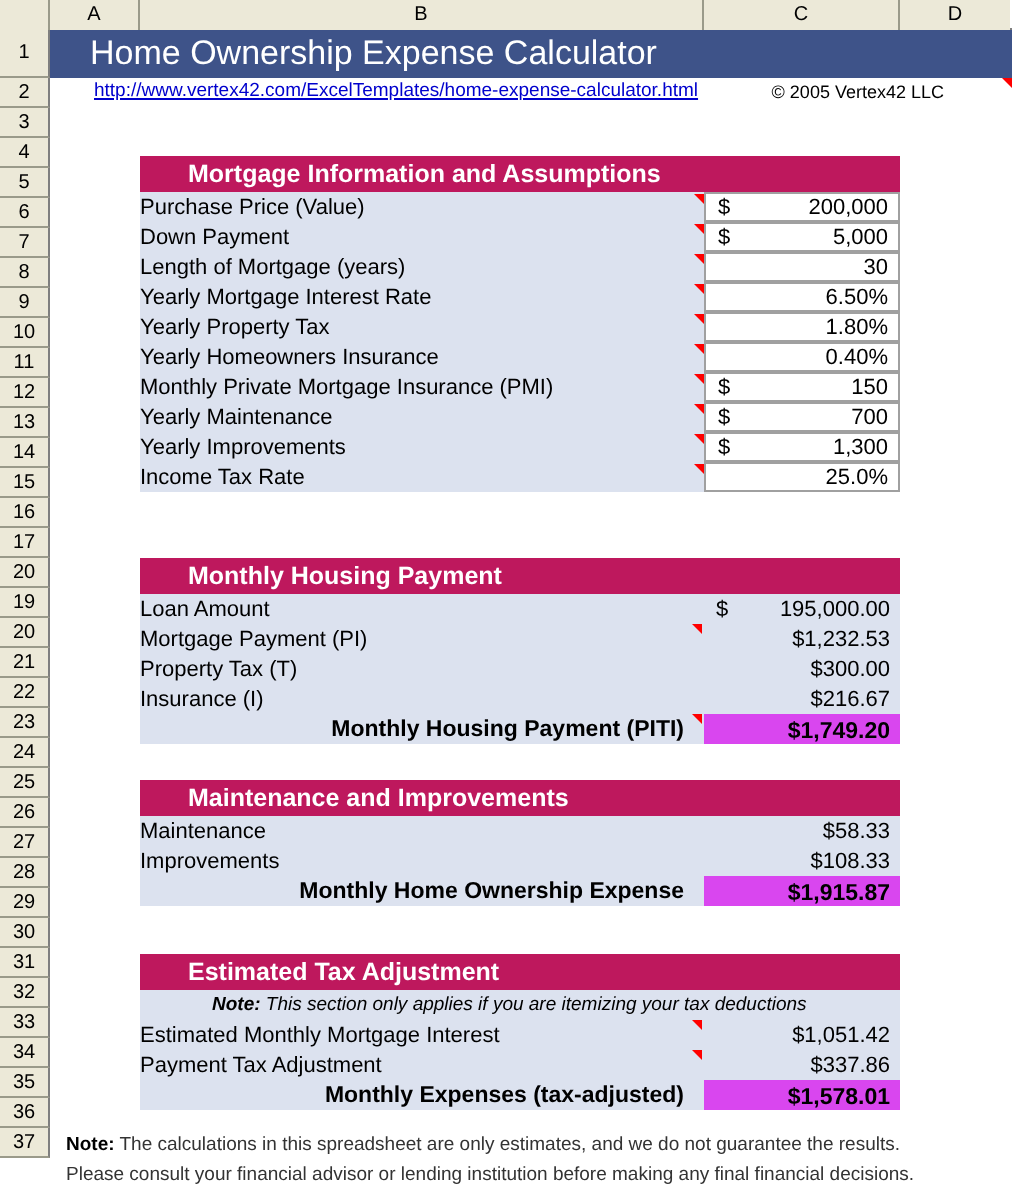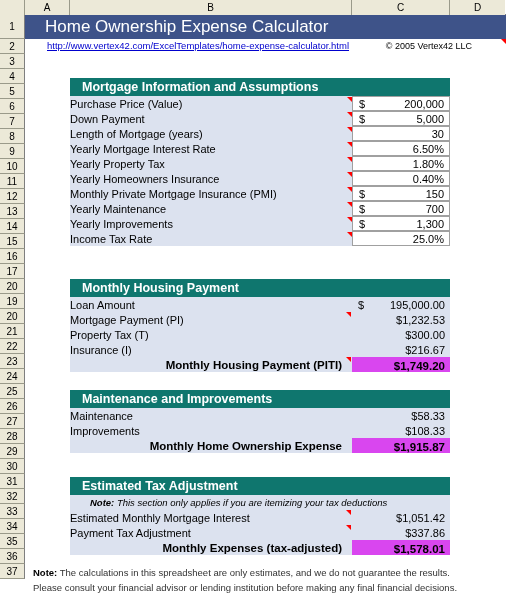--- a/index.html
+++ b/index.html
@@ -67,36 +67,36 @@
     white-space:nowrap;
   }
   .copy{
     position:absolute;right:34px;top:2px;
     font-size:9px;color:#000;white-space:nowrap;
   }
 
   
   .panel{position:absolute;left:45px;width:380px;}
   .sechdr{
-    height:18px;background:#0f766e;color:#fff;
+    height:18px;background:#be185d;color:#fff;
     font-size:12.5px;font-weight:bold;
     display:flex;align-items:center;
-    padding-left:12px;box-sizing:border-box;
+    padding-left:24px;box-sizing:border-box;
     white-space:nowrap;
   }
   .body{background:#dce2ef;}
 
   .row{
     height:15px;display:flex;align-items:center;
     position:relative;box-sizing:border-box;
   }
   .row .lbl{
     font-size:11px;color:#000;white-space:nowrap;flex:1;
   }
-  .row .lbl.note{padding-left:20px;font-style:italic;font-size:9.5px;}
+  .row .lbl.note{padding-left:20px;font-style:italic;font-size:9.5px;margin-left:16px;}
   .row .lbl.note b{font-style:italic;font-weight:bold;}
   .row .lbl.total{
     text-align:right;padding-right:10px;font-weight:bold;font-size:11.5px;
   }
 
   
   .val{
     width:98px;height:15px;box-sizing:border-box;
     display:flex;align-items:center;justify-content:flex-end;
     font-size:11px;color:#000;padding-right:5px;

